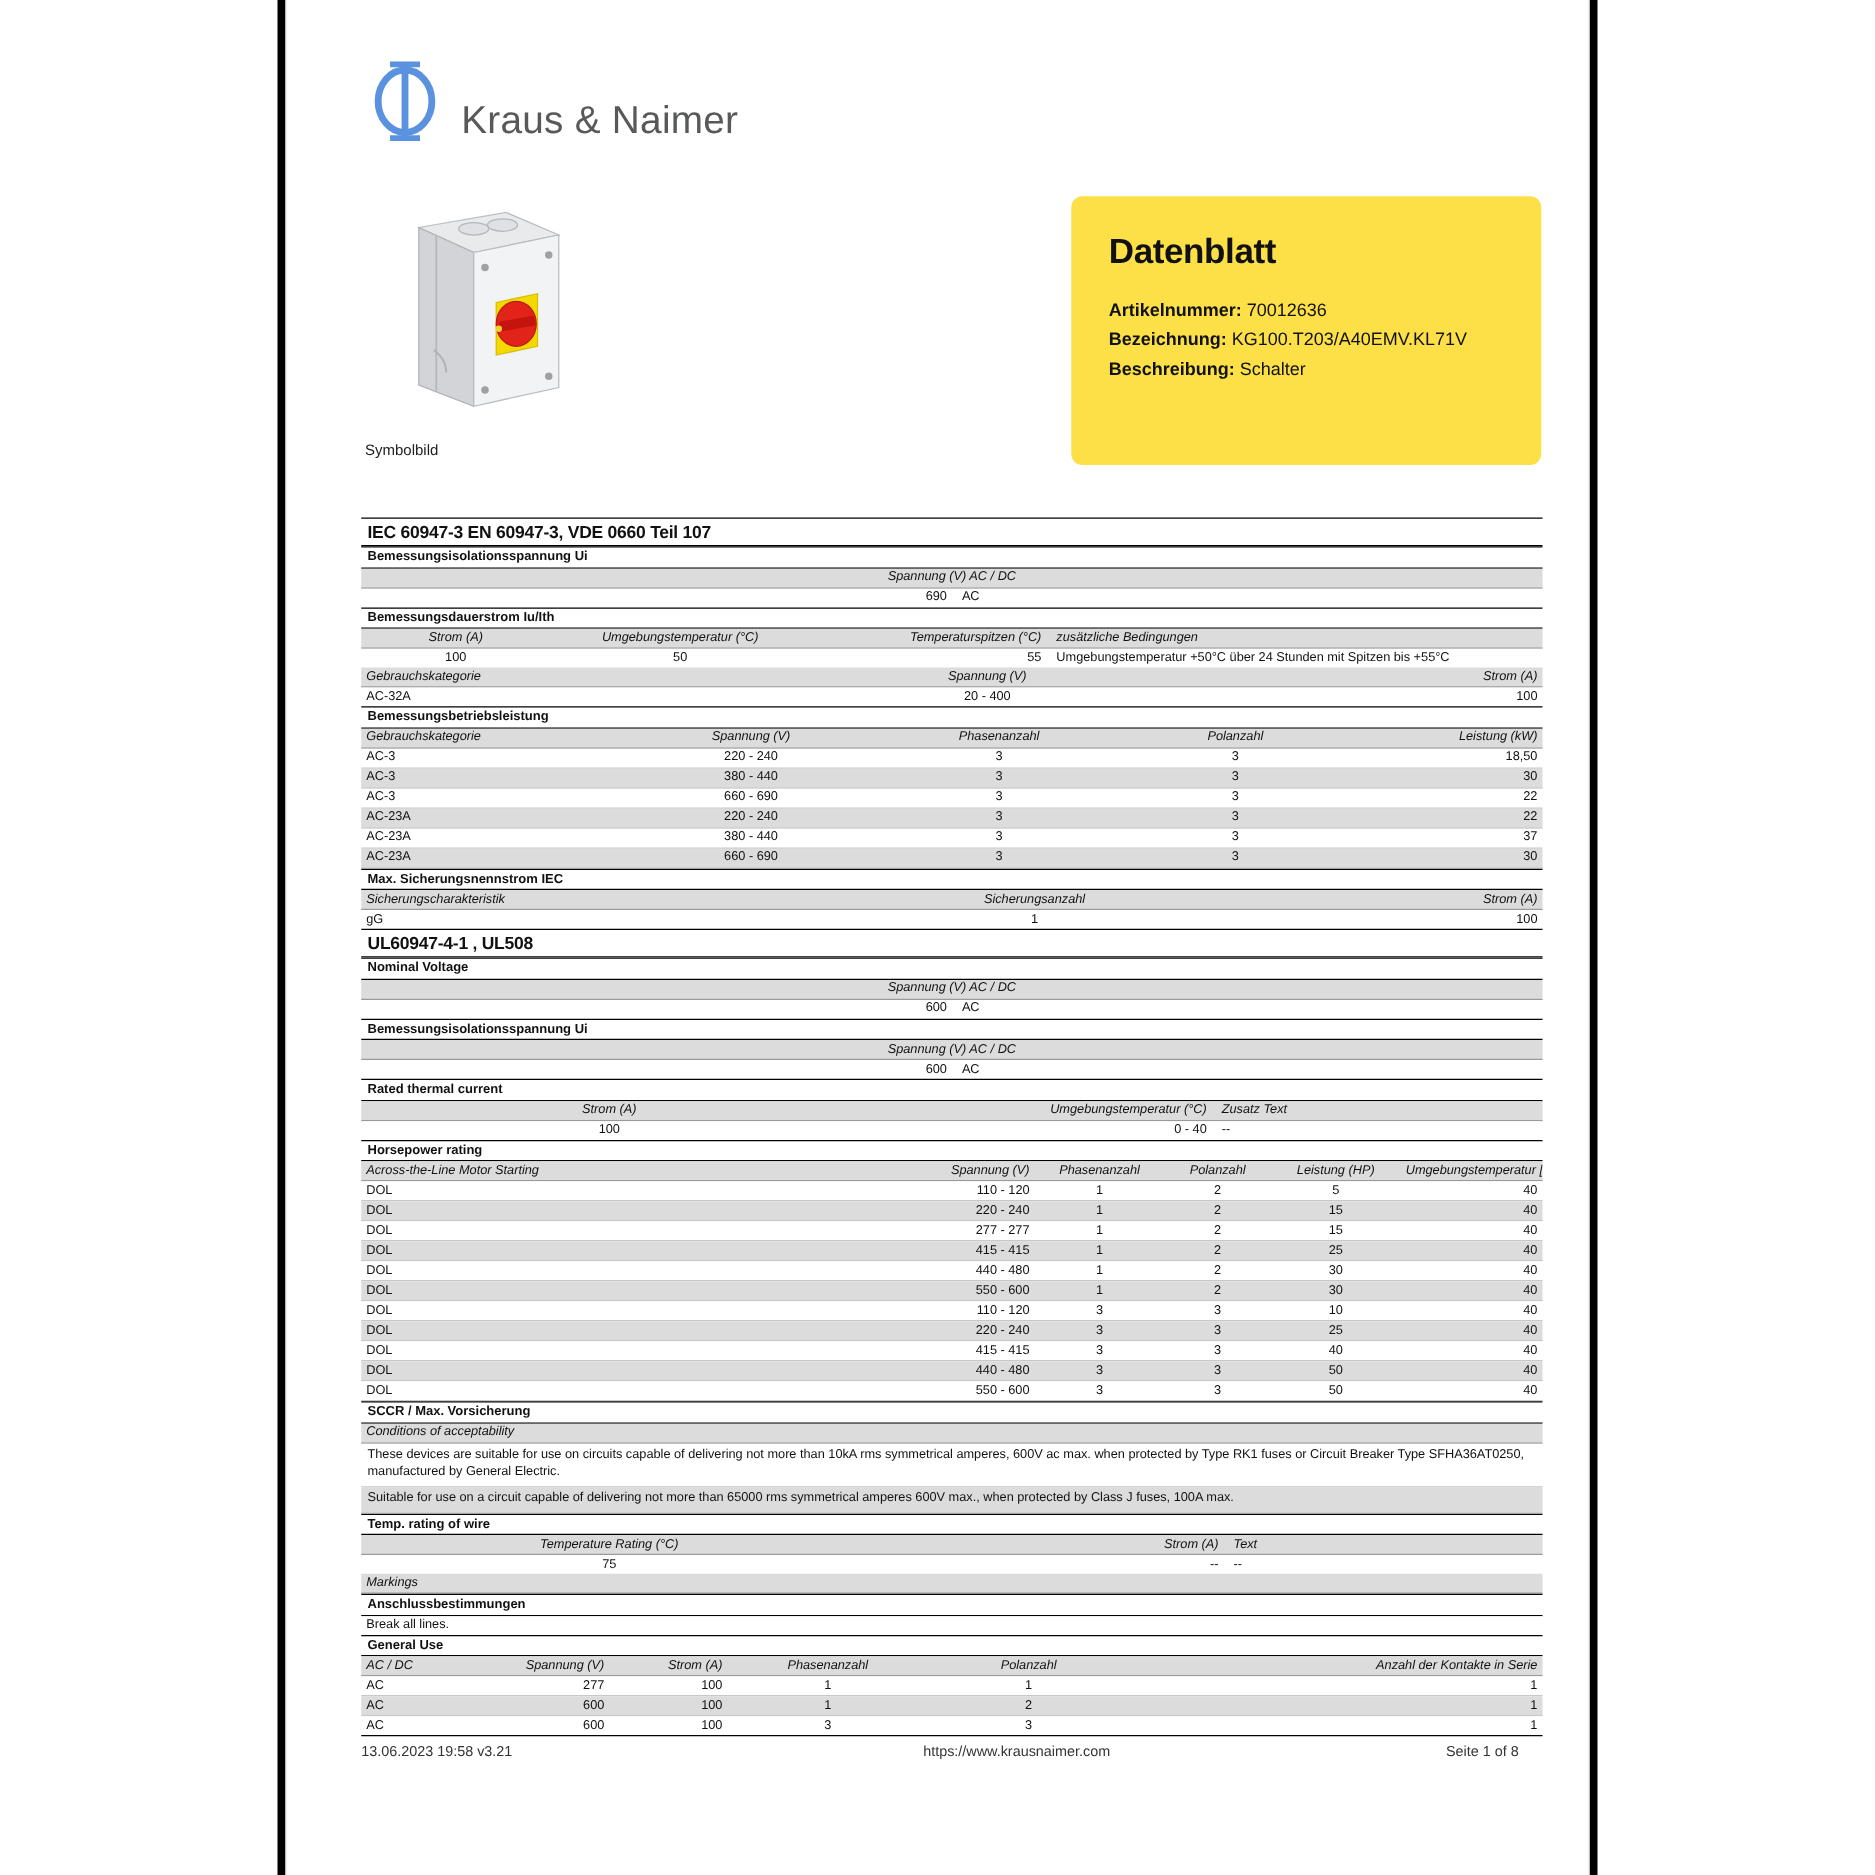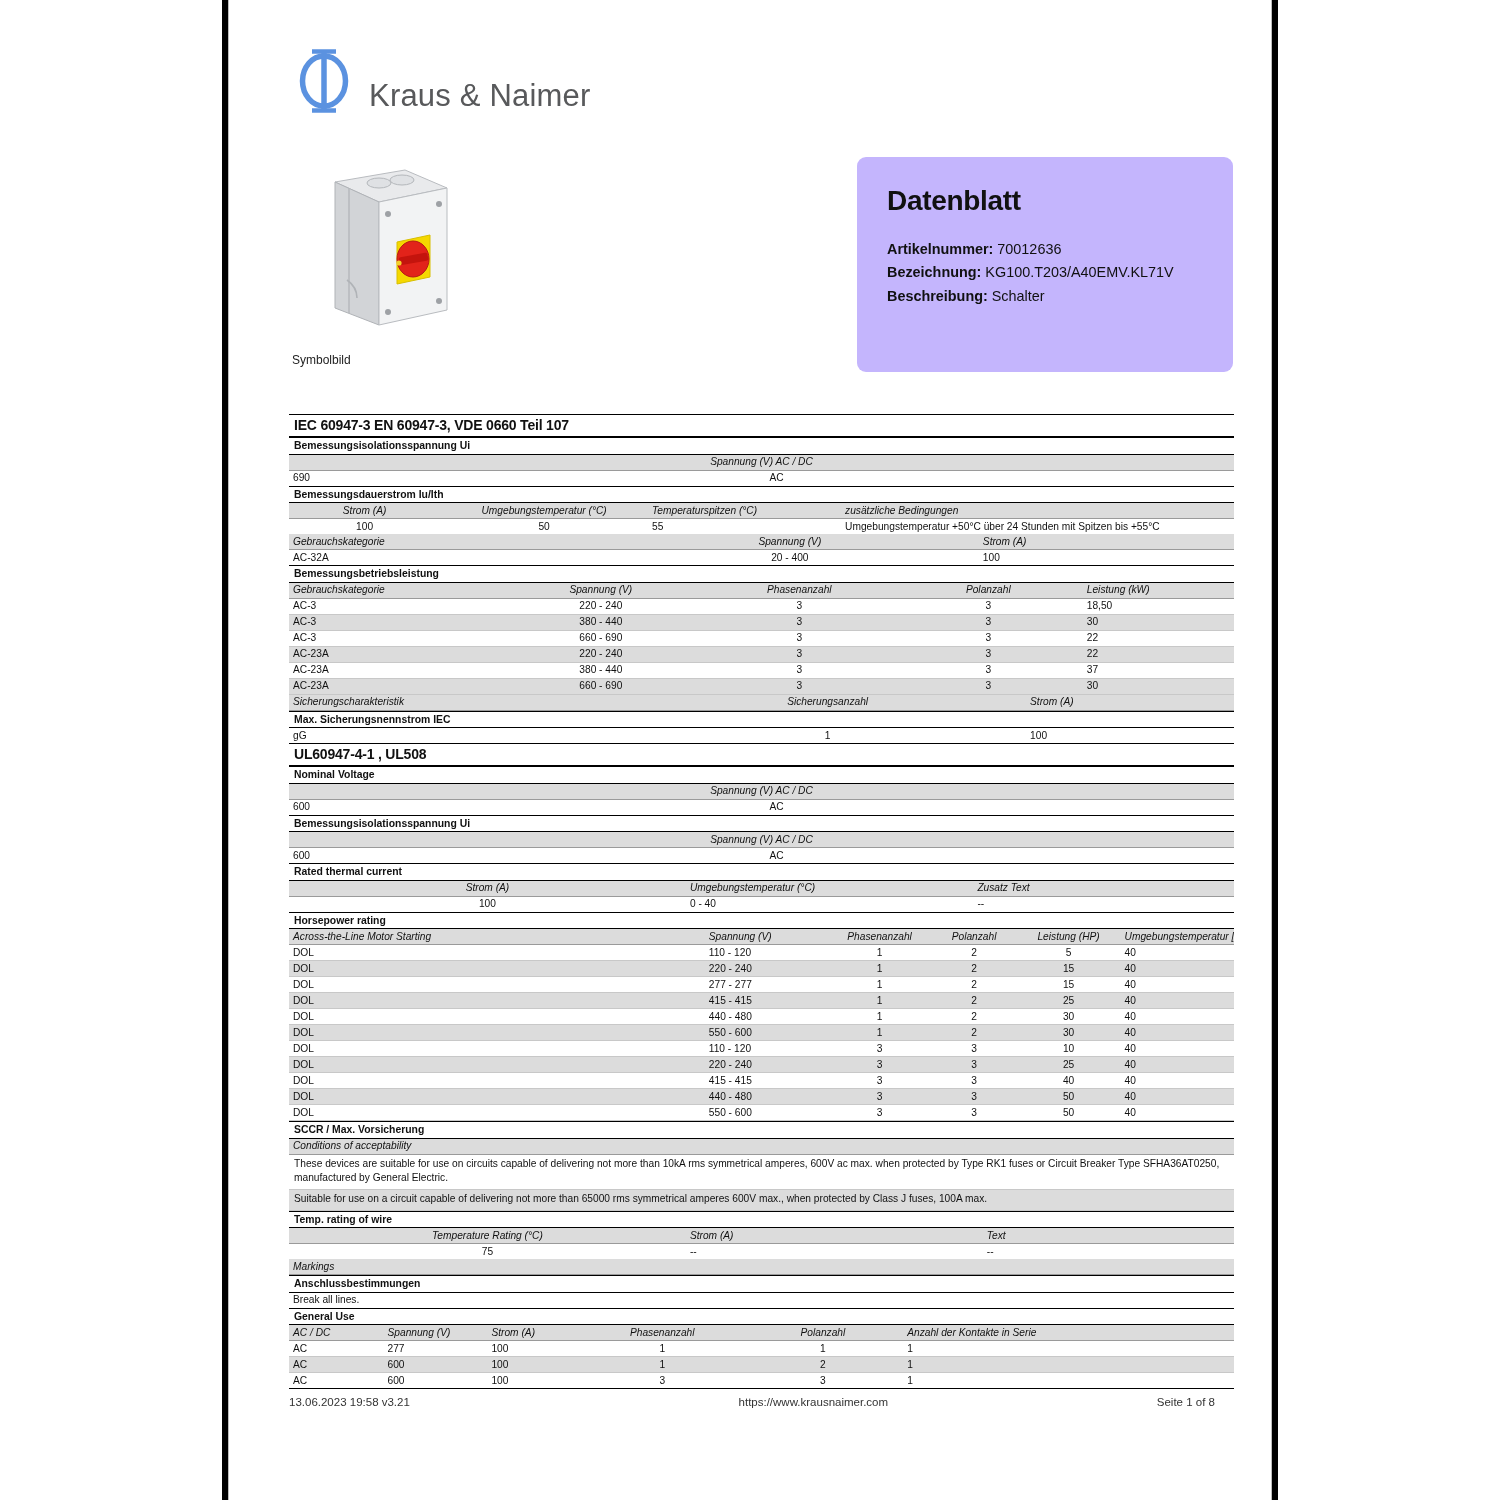--- a/index.html
+++ b/index.html
@@ -32,21 +32,21 @@
 
   
   .product-block { position: absolute; left: 58px; top: 160px; width: 220px; }
   .product-img { width: 210px; height: 180px; position: relative; }
   .symbolbild { font-size: 12px; color: #222; margin-top: 13px; margin-left: 5px; }
 
   
   .info-card {
     position: absolute; left: 628px; top: 157px;
     width: 376px; height: 215px;
-    background: #c4b5fd; border-radius: 9px;
+    background: #fde047; border-radius: 9px;
     padding: 28px 0 0 30px;
   }
   .info-title { font-size: 28px; font-weight: bold; color: #111; letter-spacing: -.3px; }
   .info-lines { margin-top: 21px; font-size: 14.4px; color: #111; line-height: 1.62; }
   .info-lines b { font-weight: bold; }
 
   
   .doc-table {
     position: absolute; left: 60px; top: 414px;
     width: 945px;
@@ -68,21 +68,21 @@
     font-size: 10.4px; font-weight: bold;
     border-top: 1px solid #000; border-bottom: 1px solid #000;
     background: #fff; padding: 2px 5px 2.5px 5px;
   }
   .hdr { font-style: italic; background: #dcdcdc; border-bottom: 1px solid #9a9a9a; }
   .r-white { background: #ffffff; border-bottom: 1px solid #c8c8c8; }
   .r-gray  { background: #dcdcdc; border-bottom: 1px solid #c8c8c8; }
   .r-plain { background: #ffffff; }
   .tl { text-align: left; }
   .tc { text-align: center; }
-  .tr { text-align: left; }
+  .tr { text-align: right; }
   .note { padding: 2.5px 5px 3px 5px; line-height: 1.42; white-space: normal !important; }
   .tbl-bot { border-bottom: 1.6px solid #000; }
 
   
   .footer {
     position: absolute; left: 60px; right: 56px; top: 1396px;
     display: flex; justify-content: space-between;
     font-size: 11.5px; color: #333;
   }
   .footer .mid { margin-left: 60px; }
@@ -305,30 +305,30 @@
           <div class="tc" style="width:22%">660 - 690</div>
           <div class="tc" style="width:20%">3</div>
           <div class="tc" style="width:20%">3</div>
           <div class="tr" style="width:16%">30</div>
         </div>
       </td>
           </tr>
 
       <tr>
             <td>
+        <div class="sec-minor">Max. Sicherungsnennstrom IEC</div>
+      </td>
+          </tr>
+      <tr>
+            <td>
         <div class="band hdr">
           <div class="tl" style="width:36%">Sicherungscharakteristik</div>
           <div class="tc" style="width:42%">Sicherungsanzahl</div>
           <div class="tr" style="width:22%">Strom (A)</div>
         </div>
-      </td>
-          </tr>
-      <tr>
-            <td>
-        <div class="sec-minor">Max. Sicherungsnennstrom IEC</div>
       </td>
           </tr>
       <tr>
             <td>
         <div class="band r-plain">
           <div class="tl" style="width:36%">gG</div>
           <div class="tc" style="width:42%">1</div>
           <div class="tr" style="width:22%">100</div>
         </div>
       </td>

